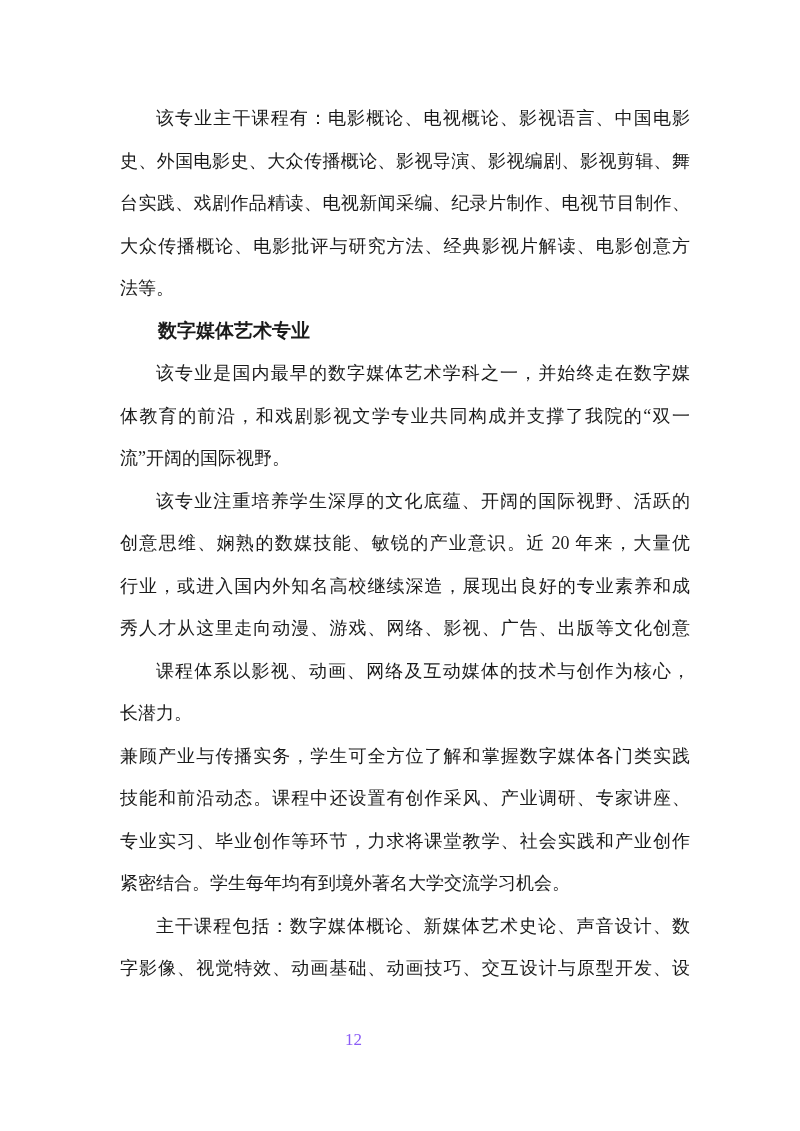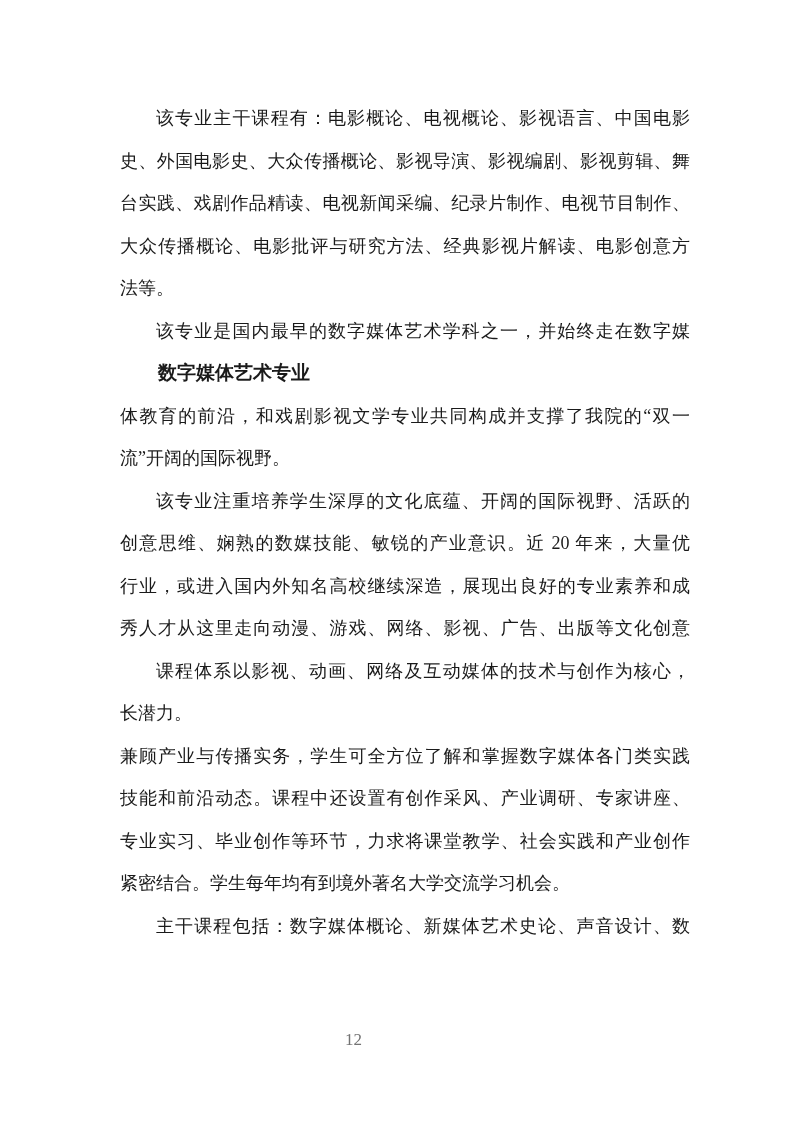--- a/index.html
+++ b/index.html
@@ -43,43 +43,44 @@
     font-size: 19px;
   }
   .footer {
     position: absolute;
     left: 0;
     top: 1028px;
     width: 100%;
     text-align: center;
     font-size: 17px;
     line-height: 24px;
-    color: #737373;
+    color: #8b5cf6;
   }
 </style>
 </head>
 <body>
 
 <div class="page">
   <div class="content">
       <div class="line just ind">该专业主干课程有：电影概论、电视概论、影视语言、中国电影</div>
       <div class="line just">史、外国电影史、大众传播概论、影视导演、影视编剧、影视剪辑、舞</div>
       <div class="line just">台实践、戏剧作品精读、电视新闻采编、纪录片制作、电视节目制作、</div>
       <div class="line just">大众传播概论、电影批评与研究方法、经典影视片解读、电影创意方</div>
       <div class="line">法等。</div>
+      <div class="line ind head">数字媒体艺术专业</div>
       <div class="line just ind">该专业是国内最早的数字媒体艺术学科之一，并始终走在数字媒</div>
-      <div class="line ind head">数字媒体艺术专业</div>
       <div class="line just">体教育的前沿，和戏剧影视文学专业共同构成并支撑了我院的“双一</div>
       <div class="line">流”开阔的国际视野。</div>
       <div class="line just ind">该专业注重培养学生深厚的文化底蕴、开阔的国际视野、活跃的</div>
       <div class="line just">创意思维、娴熟的数媒技能、敏锐的产业意识。近 20 年来，大量优</div>
       <div class="line just">行业，或进入国内外知名高校继续深造，展现出良好的专业素养和成</div>
       <div class="line just">秀人才从这里走向动漫、游戏、网络、影视、广告、出版等文化创意</div>
       <div class="line just ind">课程体系以影视、动画、网络及互动媒体的技术与创作为核心，</div>
       <div class="line">长潜力。</div>
       <div class="line just">兼顾产业与传播实务，学生可全方位了解和掌握数字媒体各门类实践</div>
       <div class="line just">技能和前沿动态。课程中还设置有创作采风、产业调研、专家讲座、</div>
       <div class="line just">专业实习、毕业创作等环节，力求将课堂教学、社会实践和产业创作</div>
       <div class="line">紧密结合。学生每年均有到境外著名大学交流学习机会。</div>
       <div class="line just ind">主干课程包括：数字媒体概论、新媒体艺术史论、声音设计、数</div>
+      <div class="line just">字影像、视觉特效、动画基础、动画技巧、交互设计与原型开发、设</div>
     </div>
   <div class="footer">12</div>
 </div>
 
 </body></html>

